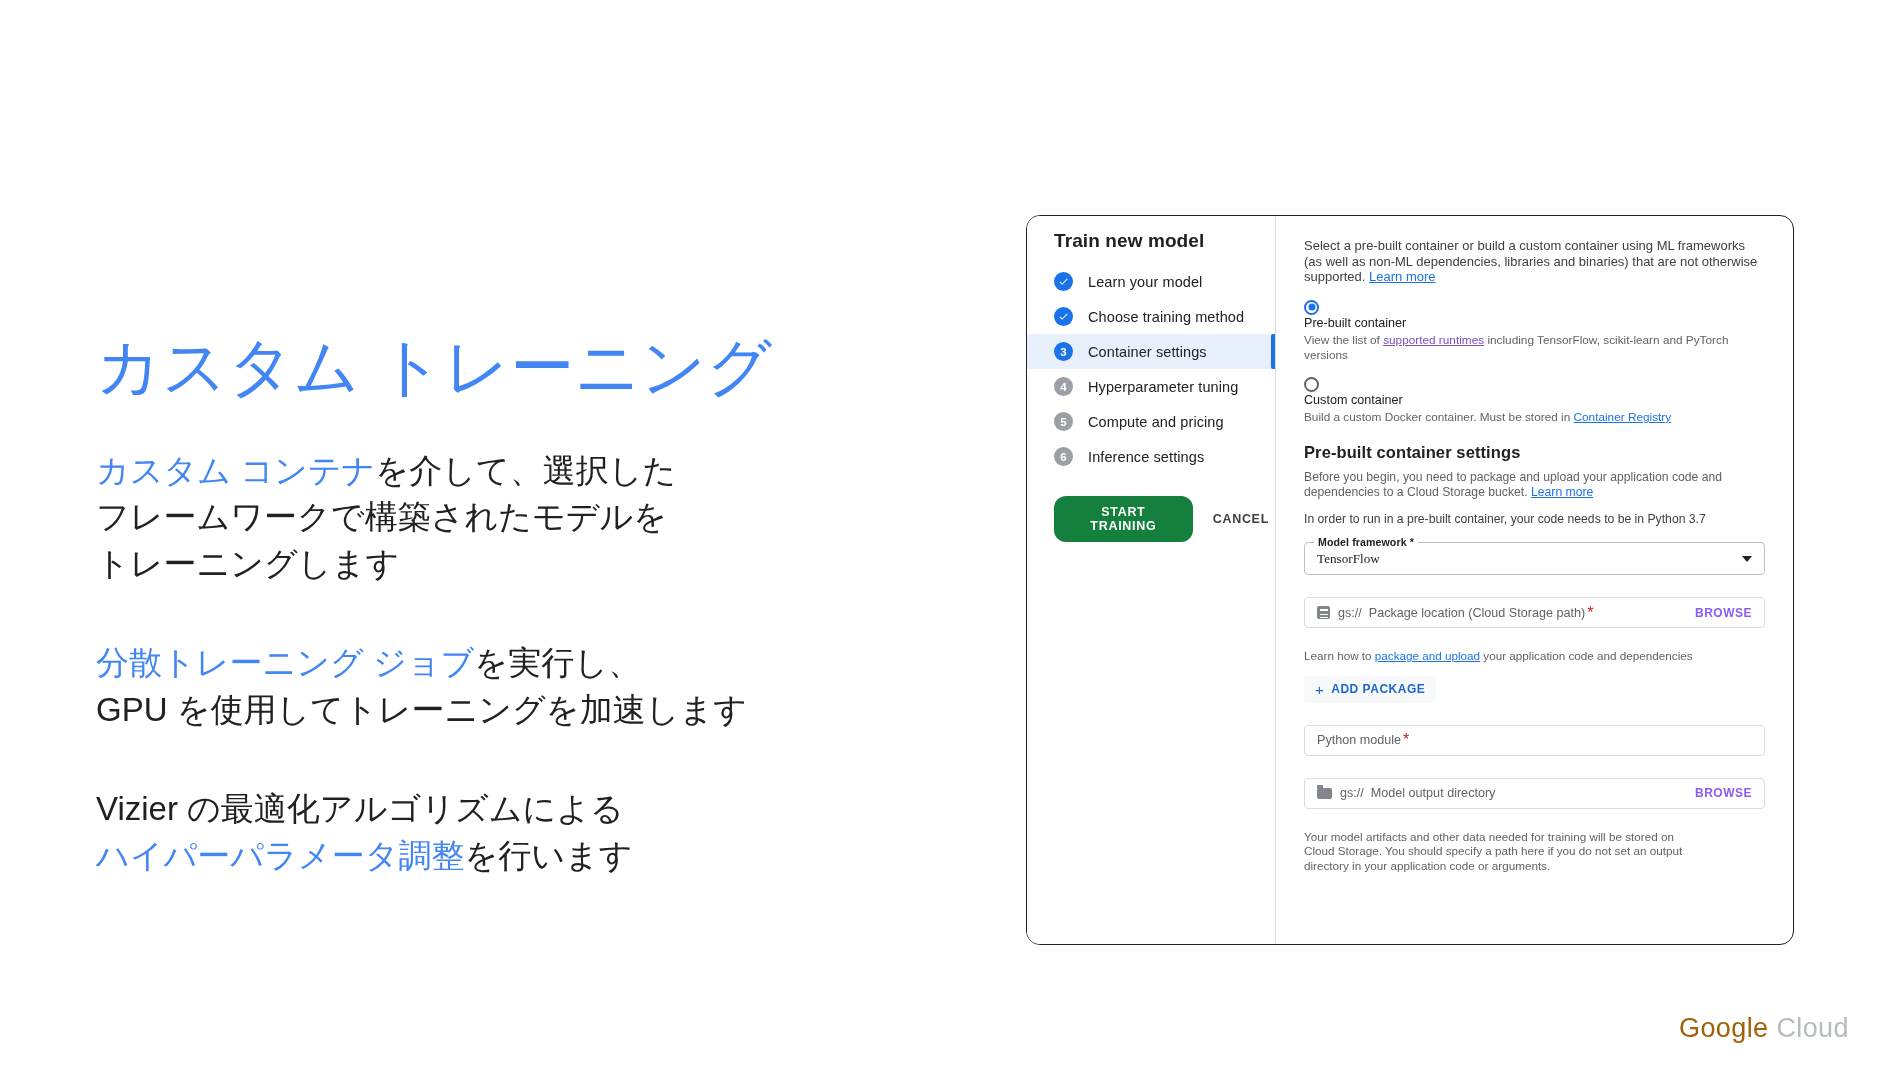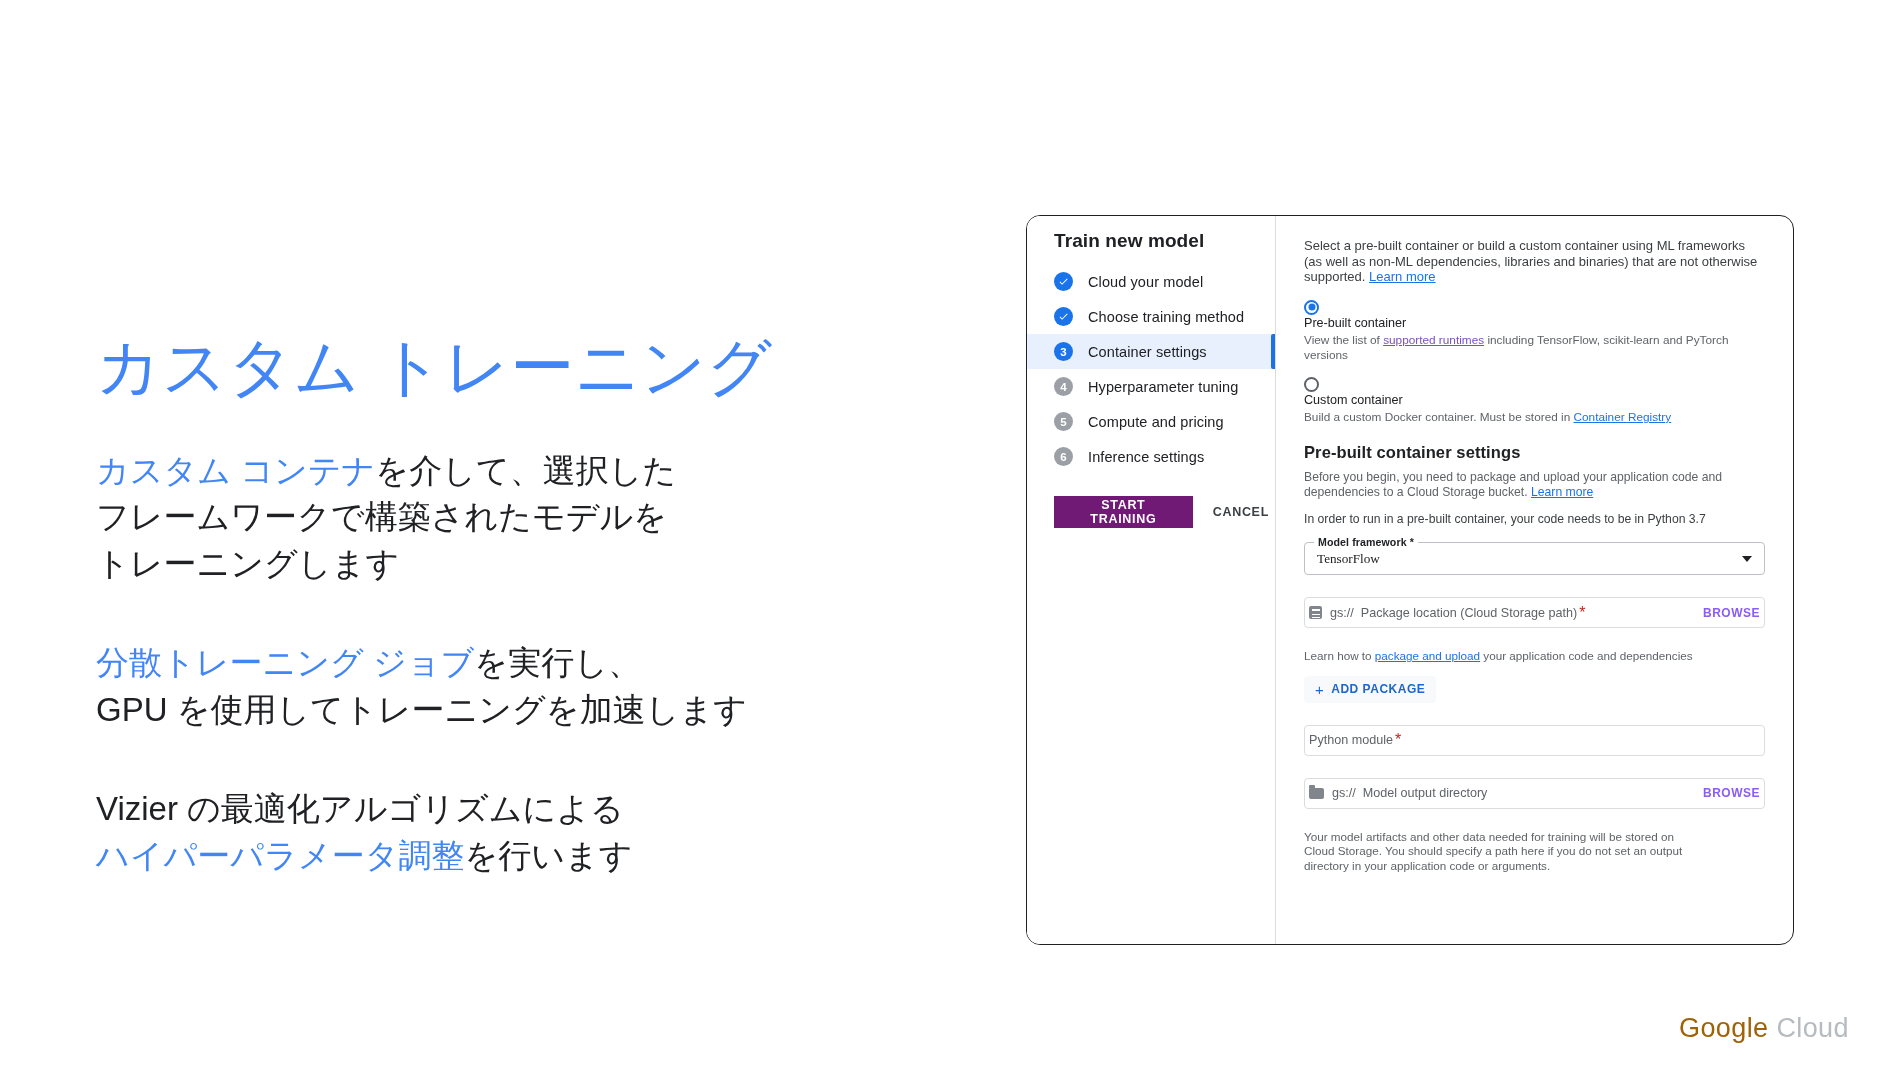--- a/index.html
+++ b/index.html
@@ -133,28 +133,28 @@
     white-space: nowrap;
   }
 
   .nav-actions {
     display: flex;
     align-items: center;
     padding: 22px 0 0 27px;
     gap: 14px;
   }
   .btn-primary {
-    background: #701a75;
+    background: #15803d;
     color: #ffffff;
     border: none;
-    border-radius: 0;
+    border-radius: 12px;
     font-size: 12.5px;
     font-weight: 700;
     letter-spacing: 0.7px;
-    padding: 2px 14px;
+    padding: 9px 14px;
     cursor: pointer;
     font-family: inherit;
   }
   .btn-text {
     background: transparent;
     border: none;
     color: #3c4043;
     font-size: 12.5px;
     font-weight: 700;
     letter-spacing: 0.7px;
@@ -275,21 +275,21 @@
     border-top: 6px solid #202124;
   }
 
   .field-plain {
     margin-top: 22px;
     height: 31px;
     border: 1px solid #dadce0;
     border-radius: 4px;
     display: flex;
     align-items: center;
-    padding: 0 4px;
+    padding: 0 12px;
     background: #fff;
     cursor: text;
   }
   .ph {
     font-size: 12.6px;
     color: #5f6368;
   }
   .req { color: #c5221f; margin-left: 2px; }
 
   .gs-icon-file {
@@ -405,21 +405,21 @@
 
     <div class="nav">
       <div class="nav-title">Train new model</div>
       <ul class="steps" id="steps">
           <li class="step">
             <span class="badge done">
               <svg width="11" height="11" viewBox="0 0 24 24">
                 <path d="M9 16.2 4.8 12l-1.4 1.4L9 19 21 7l-1.4-1.4z" fill="#fff"></path>
               </svg>
             </span>
-            <span class="step-label">Cloud your model</span>
+            <span class="step-label">Learn your model</span>
           </li>
           <li class="step">
             <span class="badge done">
               <svg width="11" height="11" viewBox="0 0 24 24">
                 <path d="M9 16.2 4.8 12l-1.4 1.4L9 19 21 7l-1.4-1.4z" fill="#fff"></path>
               </svg>
             </span>
             <span class="step-label">Choose training method</span>
           </li>
           <li class="step active">

